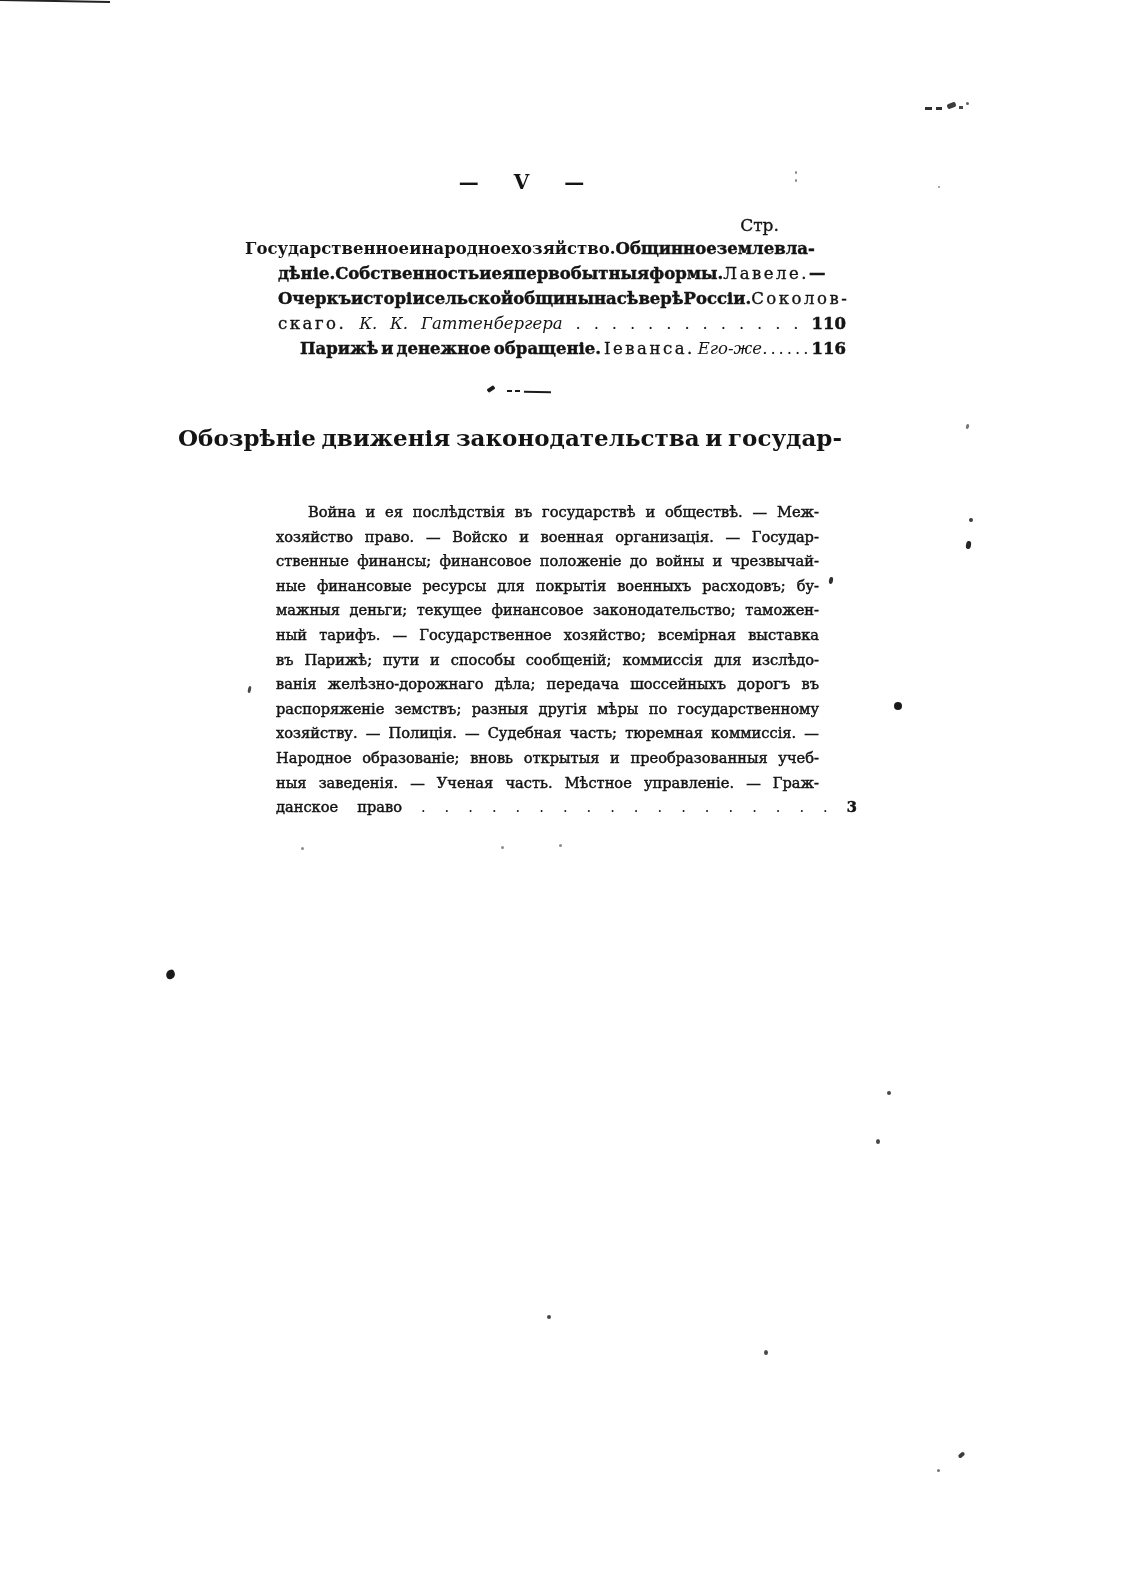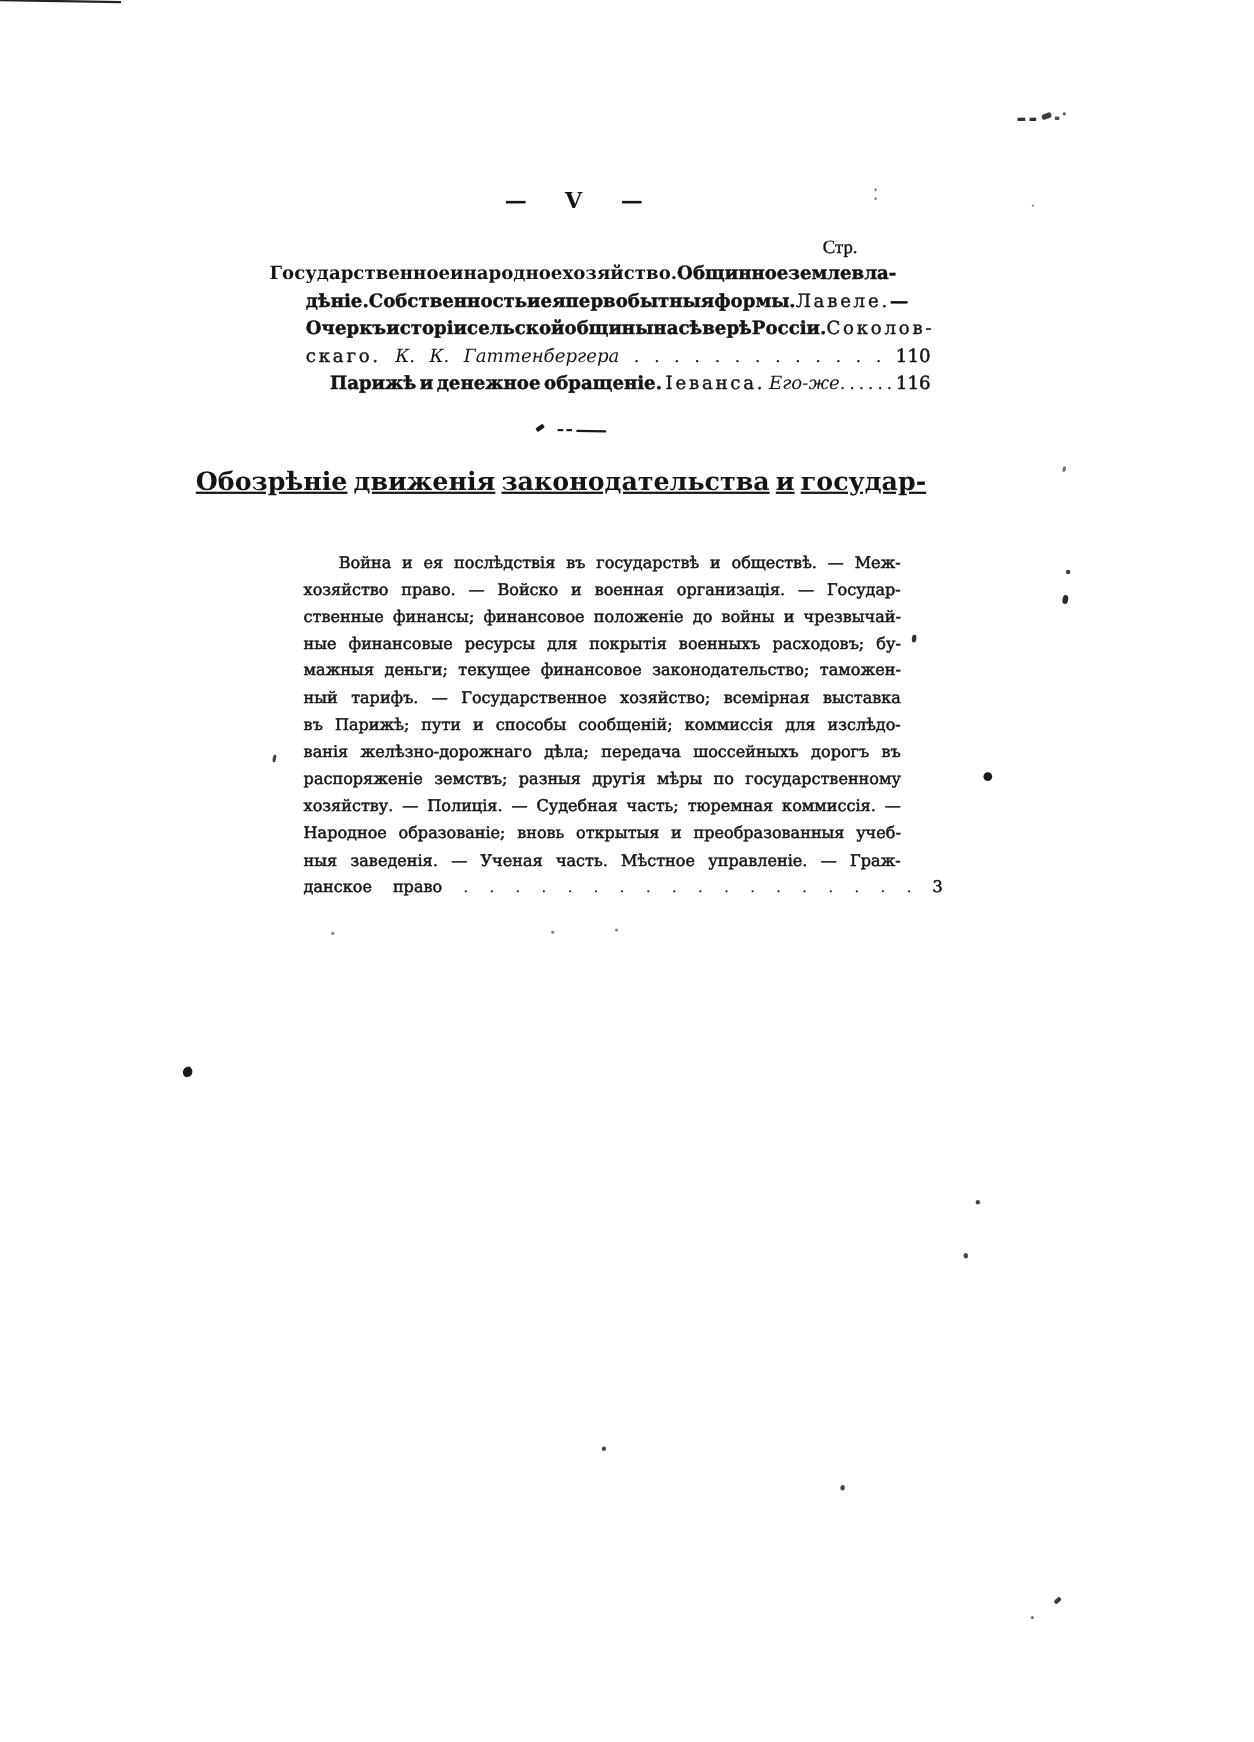--- a/index.html
+++ b/index.html
@@ -9,44 +9,44 @@
     font-family:"DejaVu Serif","Liberation Serif",serif;
   }
   .abs{position:absolute;}
   
   #page-header{
     top:170px;left:402px;width:240px;text-align:center;
     font-size:20px;font-weight:700;word-spacing:26px;letter-spacing:1px;
   }
   
   #col-label{
-    top:215px;left:748px;width:101px;text-align:left;
-    font-size:17px;font-family:Liberation Serif, serif;-webkit-text-stroke:.35px #141414;
+    top:215px;left:709px;width:101px;text-align:center;
+    font-size:17px;-webkit-text-stroke:.35px #141414;
   }
   
   .jline{
     display:flex;justify-content:space-between;align-items:baseline;
     white-space:nowrap;
   }
   .jline.nofull{margin-right:38px;}
   
   #toc-block{top:236px;left:245px;width:601px;font-size:16.5px;}
   #toc-block .jline{height:25px;line-height:25px;}
   
   #para-block{top:500px;left:276px;width:581px;font-size:14.6px;}
   #para-block .jline{height:24.6px;line-height:24.6px;}
   
   .b{font-weight:700;}
   .r{font-weight:700;-webkit-text-stroke:.4px #141414;}
   .p{font-weight:400;-webkit-text-stroke:.45px #121212;}
   .i{font-style:italic;font-weight:400;}
   .sp{letter-spacing:2.5px;-webkit-text-stroke:.35px #141414;}
   .d{font-weight:400;}
-  .n{font-weight:400;-webkit-text-stroke:.5px #141414;}
-  .h{font-weight:700;font-size:23px;text-decoration:underline;}
+  .n{font-weight:700;-webkit-text-stroke:.5px #141414;}
+  .h{font-weight:700;font-size:23px;}
   
   #heading{top:424px;left:178px;width:664px;}
   #heading-line2{text-align:center;height:34px;line-height:34px;margin-top:2px;font-weight:700;}
   #heading-line2 .main{font-size:23px;}
   #heading-line2 .paren{font-size:18px;}
   
   .shape{position:absolute;background:#1b1b1b;}
   #separator-rule{top:898px;left:465px;width:110px;height:2px;background:#222;transform:rotate(1deg);}
   #flourish-tick{top:387px;left:487px;width:8px;height:4px;transform:rotate(-35deg);border-radius:1px;}
   #flourish-dash-a{top:390px;left:507px;width:5px;height:2px;}

